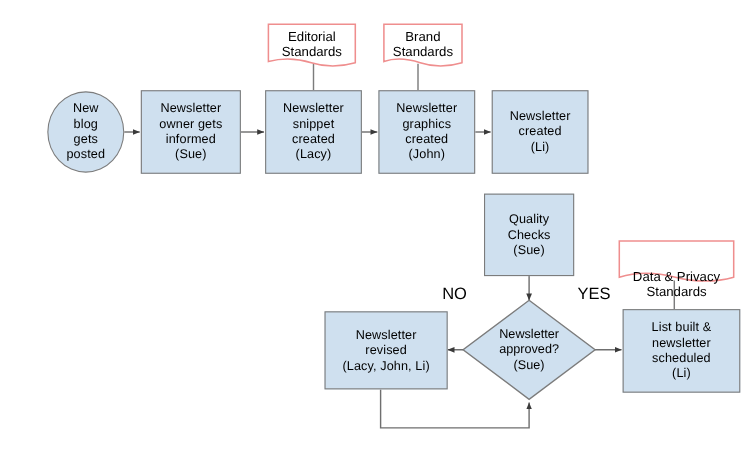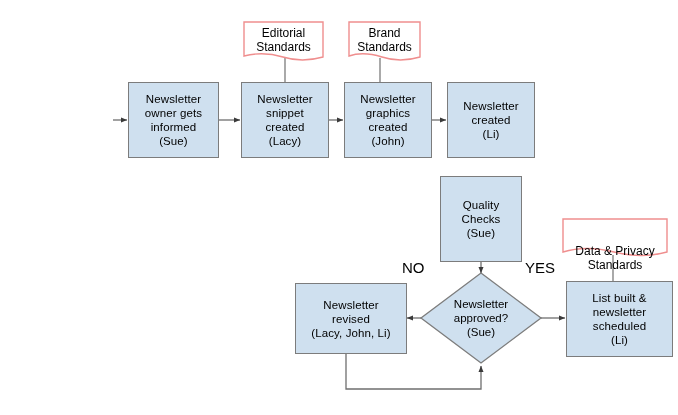--- a/index.html
+++ b/index.html
@@ -107,20 +107,26 @@
 
     <polygon points="481,273 541,318 481,363 421,318" fill="#cfe0ef" stroke="#7c7c7c" stroke-width="1.3"></polygon>
 
     <line x1="421" y1="318" x2="407" y2="318" stroke="#6f6f6f" stroke-width="1.3" marker-end="url(#arrow)"></line>
 
     <line x1="541" y1="318" x2="565" y2="318" stroke="#6f6f6f" stroke-width="1.3" marker-end="url(#arrow)"></line>
 
     <path d="M346,354 L346,389 L481,389 L481,366" fill="none" stroke="#6f6f6f" stroke-width="1.3" marker-end="url(#arrow)"></path>
   </svg>
 
+  <div class="node term" style="left:43px; top:83px; width:70px; height:74px;">
+    <span class="nodetext">New
+blog
+gets
+posted</span>
+  </div>
 
   <div class="node proc" style="left:128px; top:82px; width:91px; height:76px;">
     <span class="nodetext">Newsletter
 owner gets
 informed
 (Sue)</span>
   </div>
 
   <div class="node proc" style="left:241px; top:82px; width:88px; height:76px;">
     <span class="nodetext">Newsletter
@@ -135,21 +141,21 @@
 created
 (John)</span>
   </div>
 
   <div class="node proc" style="left:447px; top:82px; width:88px; height:76px;">
     <span class="nodetext">Newsletter
 created
 (Li)</span>
   </div>
 
-  <div class="node proc" style="left:440px; top:176px; width:82px; height:86px;">
+  <div class="node proc" style="left:440px; top:176px; width:82px; height:75px;">
     <span class="nodetext">Quality
 Checks
 (Sue)</span>
   </div>
 
   <div class="diamond-label" style="left:429px; top:294px; width:104px; height:48px;">
     <span class="nodetext">Newsletter
 approved?
 (Sue)</span>
   </div>

